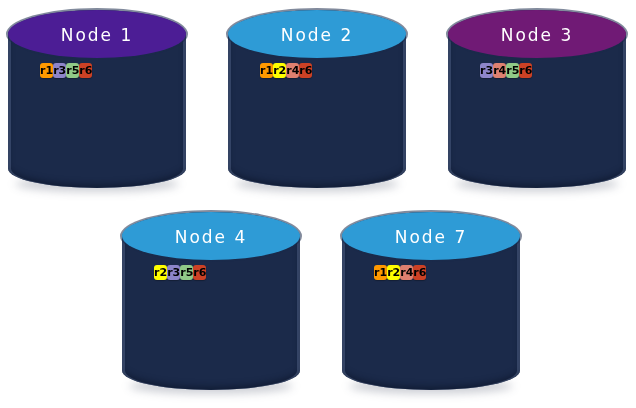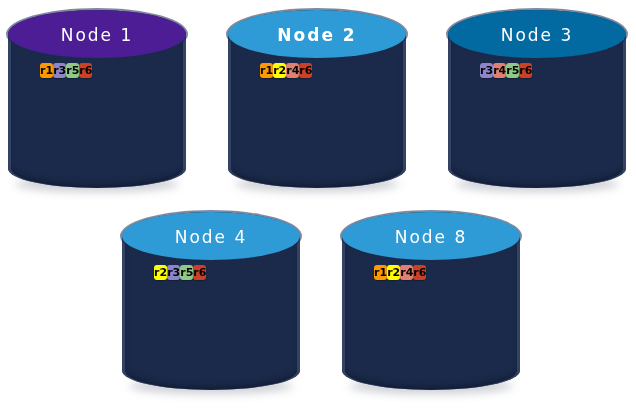--- a/index.html
+++ b/index.html
@@ -131,41 +131,41 @@
         </div>
         <div class="bar" style="background: rgb(204, 65, 37);">
           <span class="bar-label" style="color: rgb(0, 0, 0);">r6</span>
         </div>
       </div>
     </div>
     <div class="node" style="left: 228px; top: 10px; width: 178px; height: 178px;">
       <div class="cyl-shadow"></div>
       <div class="cyl-body" style="background: rgb(27, 42, 74);"></div>
       <div class="cyl-top" style="background: rgb(46, 155, 214);">
-        <span class="node-label" style="color: rgb(255, 255, 255); font-weight: bold;">Node  2</span>
+        <span class="node-label" style="color: rgb(255, 255, 255);">Node  2</span>
       </div>
       <div class="bars">
         <div class="bar" style="background: rgb(255, 153, 0);">
           <span class="bar-label" style="color: rgb(0, 0, 0);">r1</span>
         </div>
         <div class="bar" style="background: rgb(255, 255, 0);">
           <span class="bar-label" style="color: rgb(0, 0, 0);">r2</span>
         </div>
         <div class="bar" style="background: rgb(223, 128, 112);">
           <span class="bar-label" style="color: rgb(0, 0, 0);">r4</span>
         </div>
         <div class="bar" style="background: rgb(204, 65, 37);">
           <span class="bar-label" style="color: rgb(0, 0, 0);">r6</span>
         </div>
       </div>
     </div>
     <div class="node" style="left: 448px; top: 10px; width: 178px; height: 178px;">
       <div class="cyl-shadow"></div>
       <div class="cyl-body" style="background: rgb(27, 42, 74);"></div>
-      <div class="cyl-top" style="background: #0369a1;">
+      <div class="cyl-top" style="background: #701a75;">
         <span class="node-label" style="color: rgb(255, 255, 255);">Node  3</span>
       </div>
       <div class="bars">
         <div class="bar" style="background: rgb(141, 133, 201);">
           <span class="bar-label" style="color: rgb(0, 0, 0);">r3</span>
         </div>
         <div class="bar" style="background: rgb(223, 128, 112);">
           <span class="bar-label" style="color: rgb(0, 0, 0);">r4</span>
         </div>
         <div class="bar" style="background: rgb(144, 201, 135);">
@@ -194,21 +194,21 @@
         </div>
         <div class="bar" style="background: rgb(204, 65, 37);">
           <span class="bar-label" style="color: rgb(0, 0, 0);">r6</span>
         </div>
       </div>
     </div>
     <div class="node" style="left: 342px; top: 212px; width: 178px; height: 178px;">
       <div class="cyl-shadow"></div>
       <div class="cyl-body" style="background: rgb(27, 42, 74);"></div>
       <div class="cyl-top" style="background: rgb(46, 155, 214);">
-        <span class="node-label" style="color: rgb(255, 255, 255);">Node  8</span>
+        <span class="node-label" style="color: rgb(255, 255, 255);">Node  7</span>
       </div>
       <div class="bars">
         <div class="bar" style="background: rgb(255, 153, 0);">
           <span class="bar-label" style="color: rgb(0, 0, 0);">r1</span>
         </div>
         <div class="bar" style="background: rgb(255, 255, 0);">
           <span class="bar-label" style="color: rgb(0, 0, 0);">r2</span>
         </div>
         <div class="bar" style="background: rgb(223, 128, 112);">
           <span class="bar-label" style="color: rgb(0, 0, 0);">r4</span>

